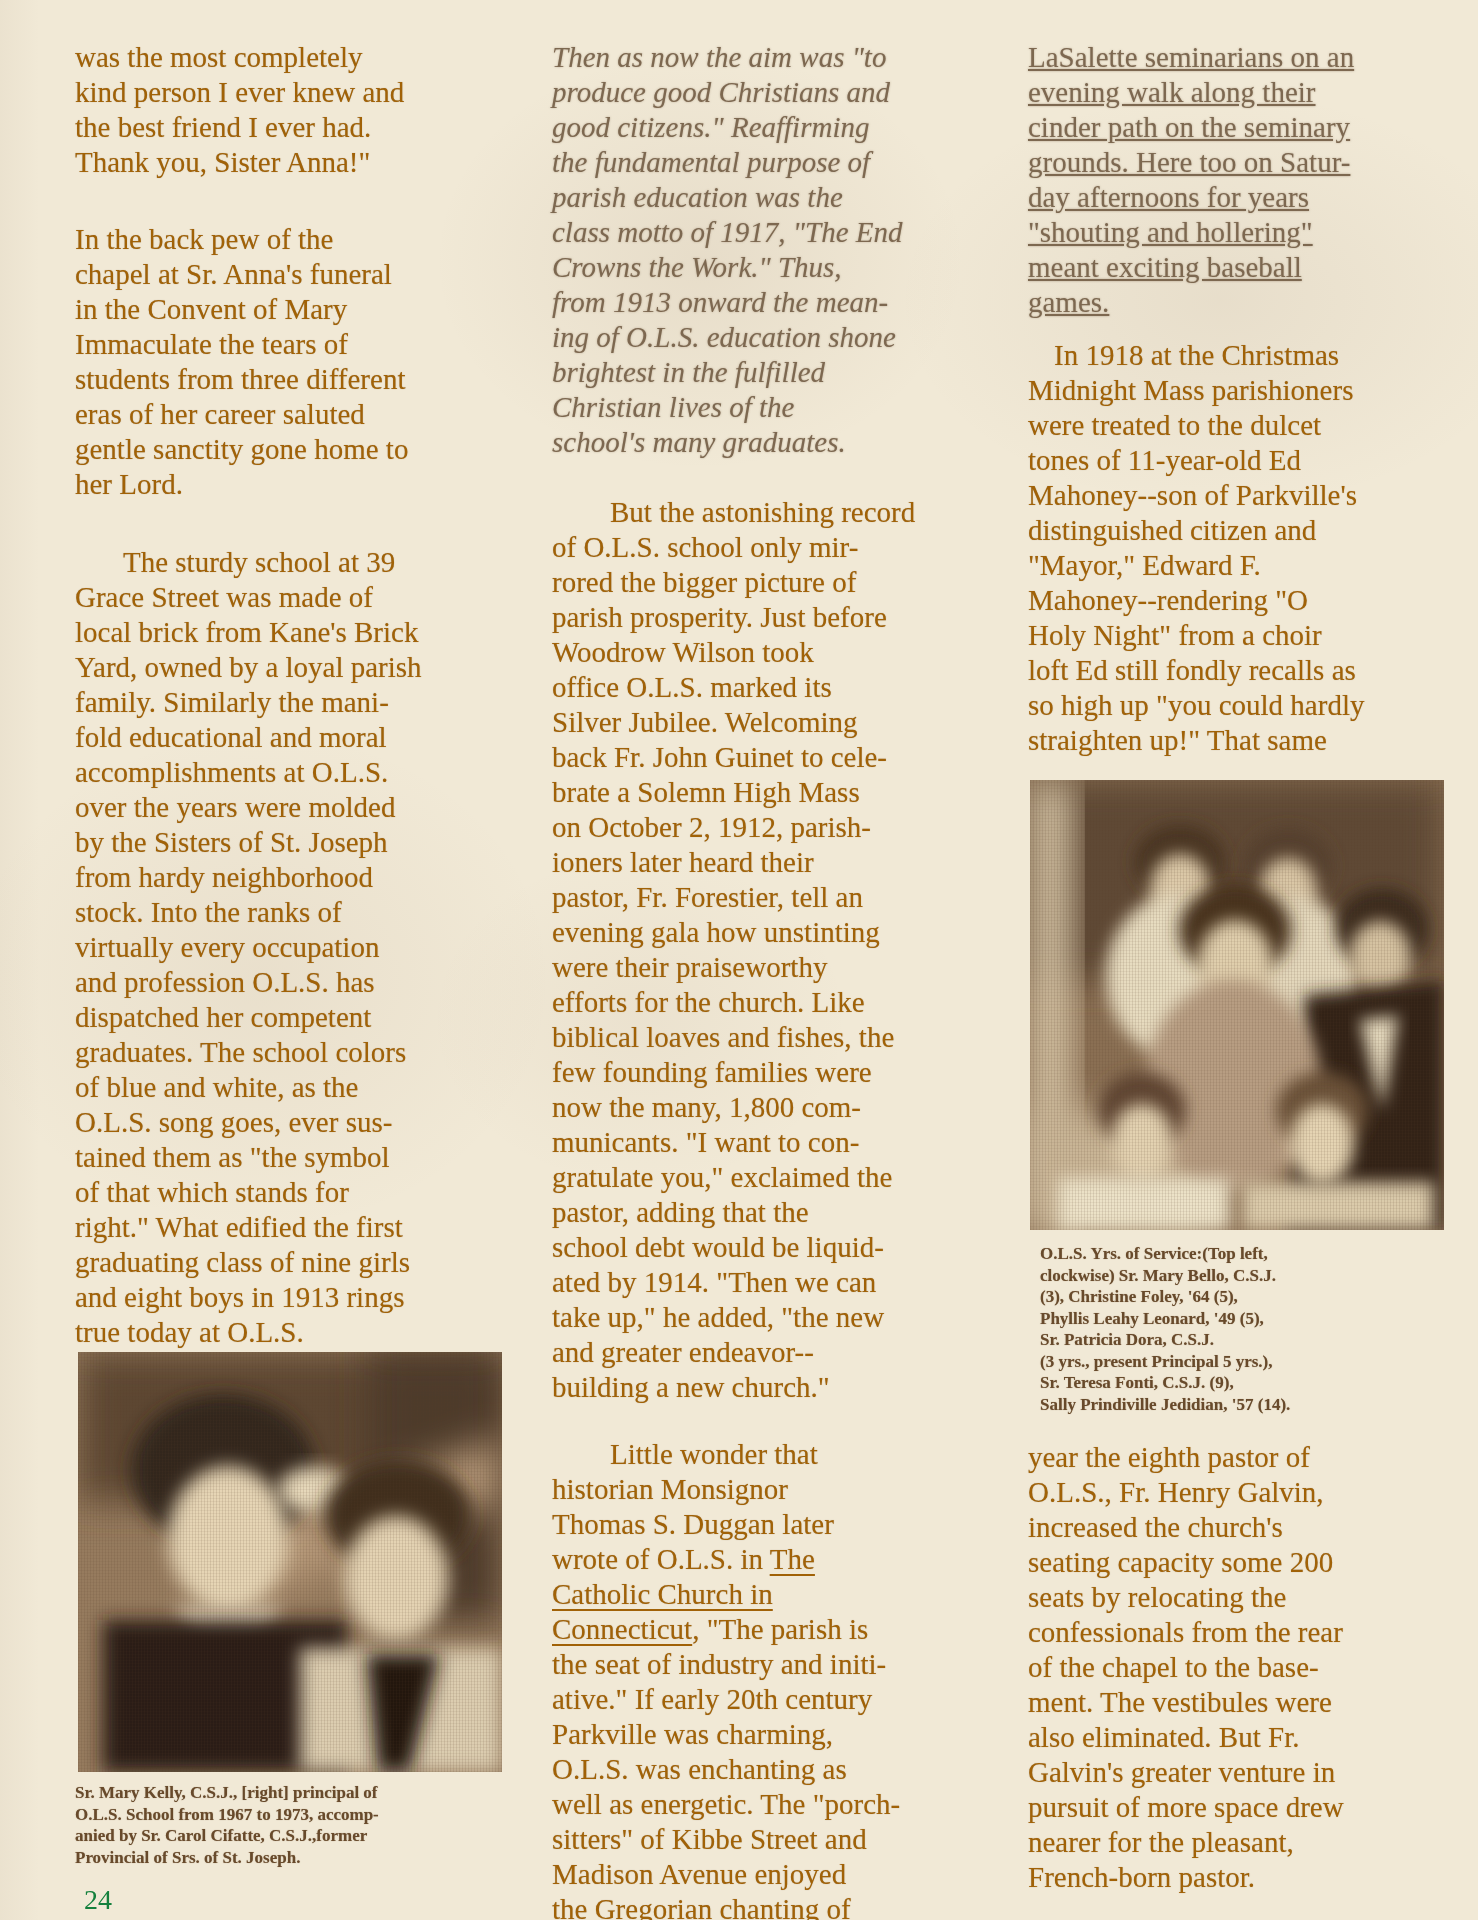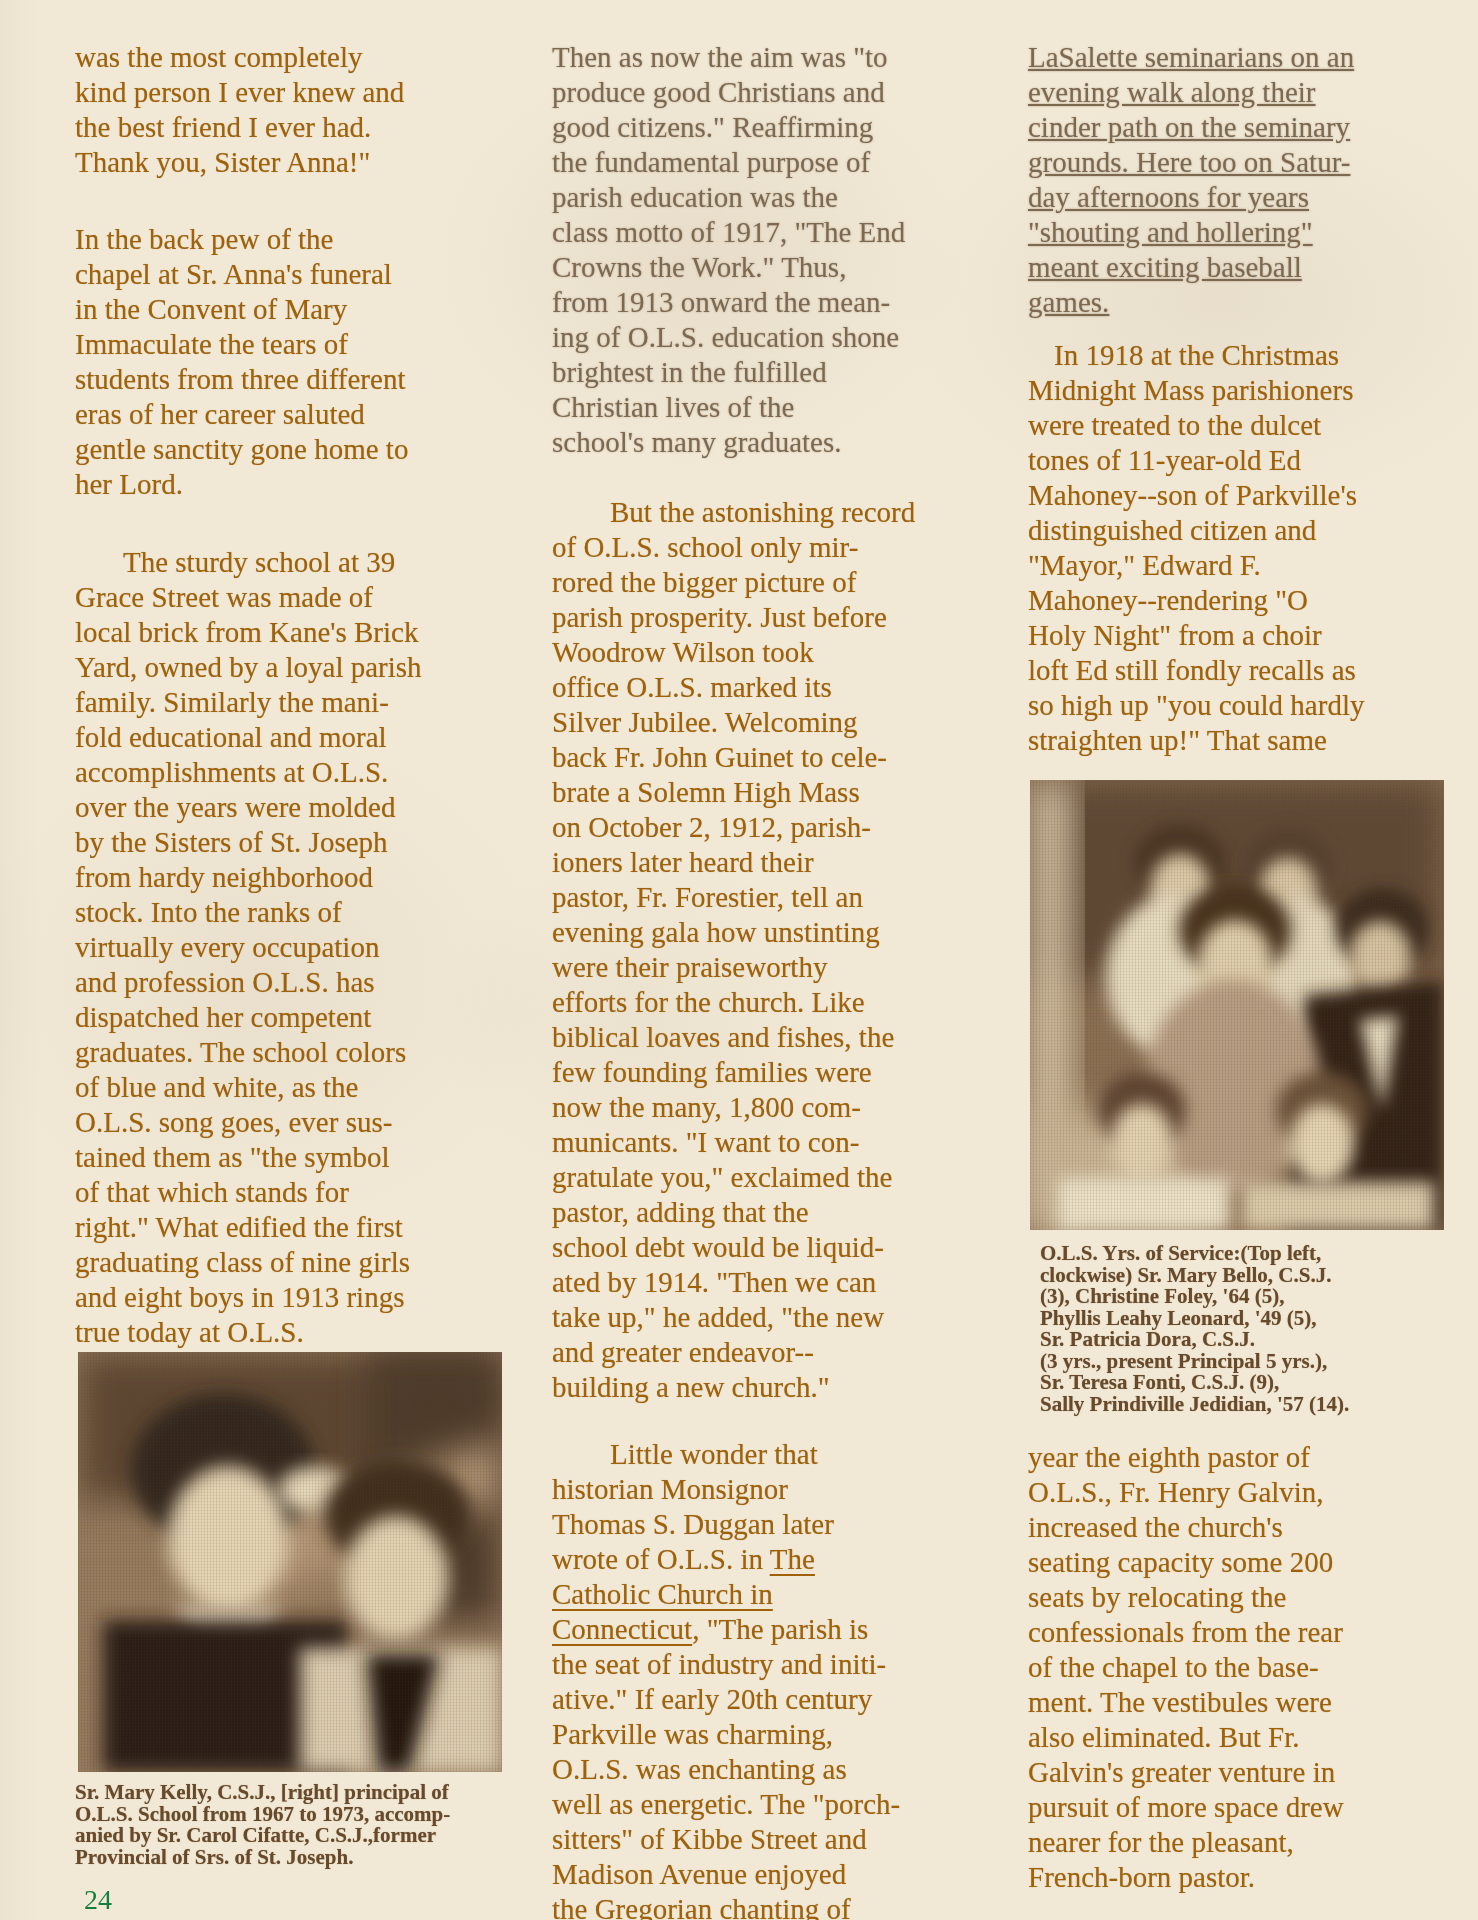--- a/index.html
+++ b/index.html
@@ -38,21 +38,21 @@
   .indent-sm { text-indent: 26px; }
   .book-title {
     text-decoration: underline;
     text-decoration-thickness: 2px;
     text-underline-offset: 5px;
   }
   .caption {
     position: absolute;
     white-space: pre-line;
     font-weight: bold;
-    font-size: 21px;
+    font-size: 17px;
     line-height: 21.5px;
     color: #684a2b;
     text-shadow: 0 0 1px rgba(104,74,43,.5);
   }
   .photo {
     position: absolute;
     overflow: hidden;
   }
   .photo svg { display: block; width: 100%; height: 100%; }
   
@@ -143,21 +143,21 @@
     </svg>
   </div>
 
   <div class="caption" style="left:75px; top:1782px; width:410px;">Sr. Mary Kelly, C.S.J., [right] principal of
 O.L.S. School from 1967 to 1973, accomp-
 anied by Sr. Carol Cifatte, C.S.J.,former
 Provincial of Srs. of St. Joseph.</div>
 
   <div class="page-number">24</div>
 
-  <div class="para soft" style="left:552px; top:40px; width:420px;">Then as now the aim was "to
+  <div class="para soft" style="left:552px; top:40px; width:420px;font-style:italic;">Then as now the aim was "to
 produce good Christians and
 good citizens." Reaffirming
 the fundamental purpose of
 parish education was the
 class motto of 1917, "The End
 Crowns the Work." Thus,
 from 1913 onward the mean-
 ing of O.L.S. education shone
 brightest in the fulfilled
 Christian lives of the

